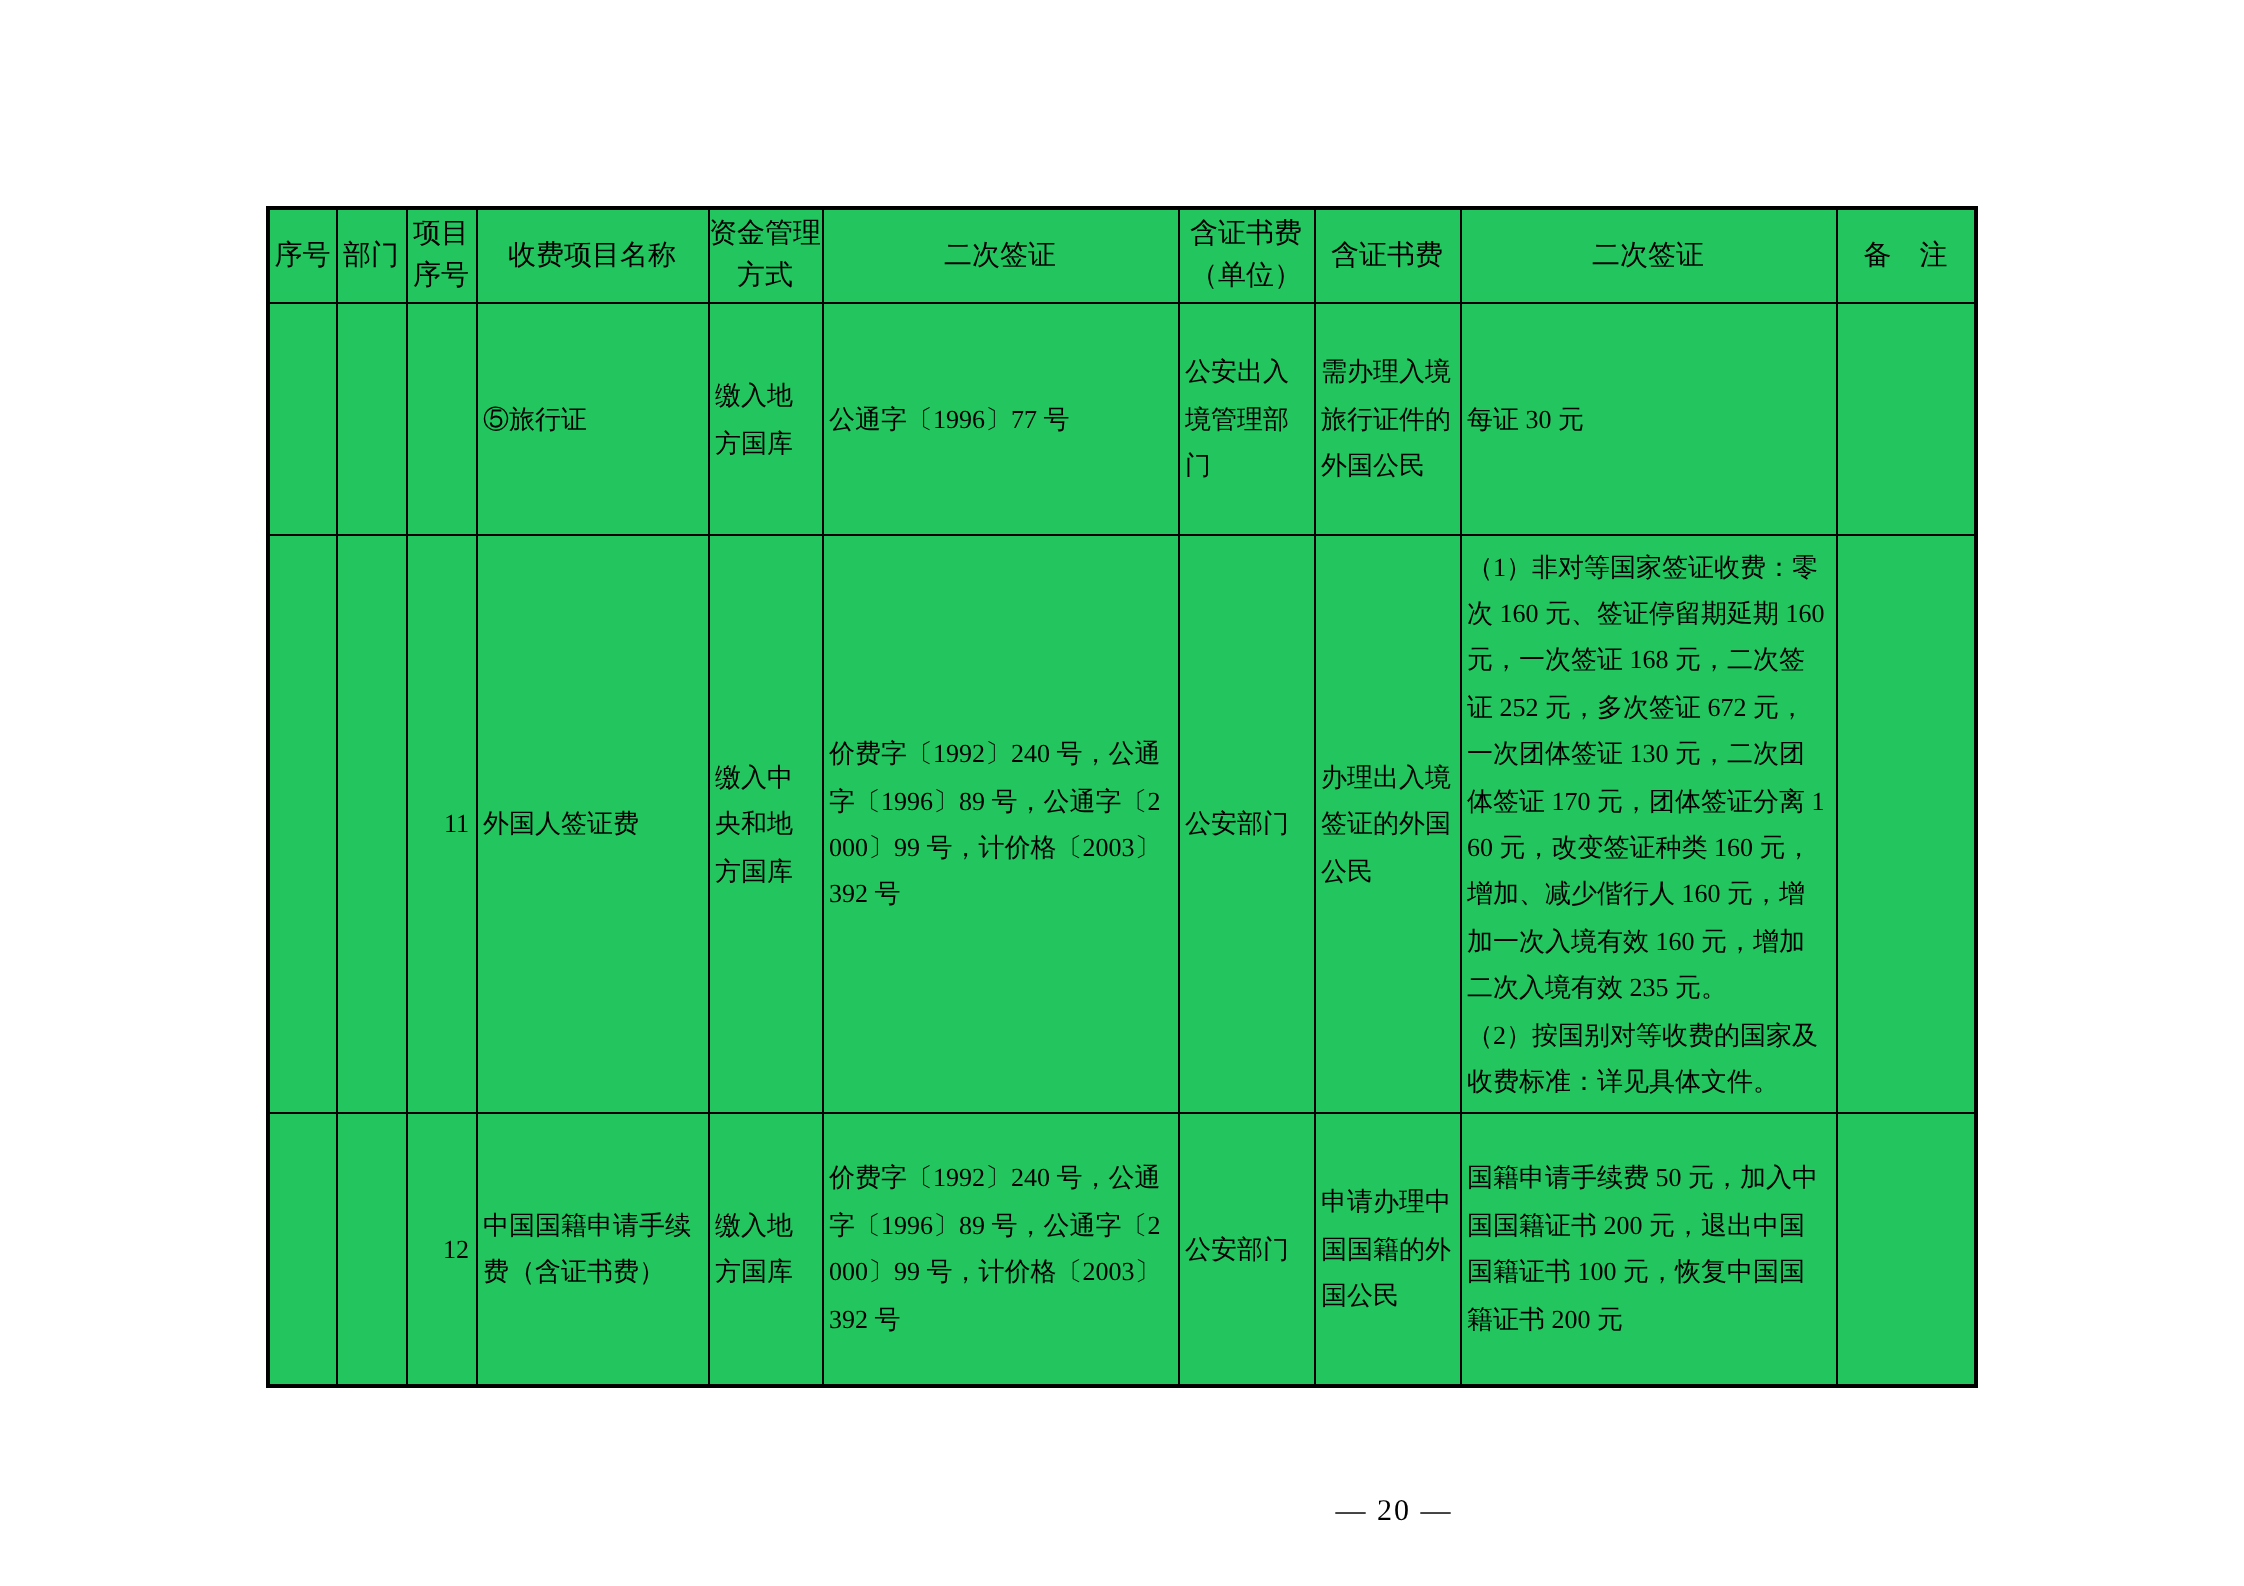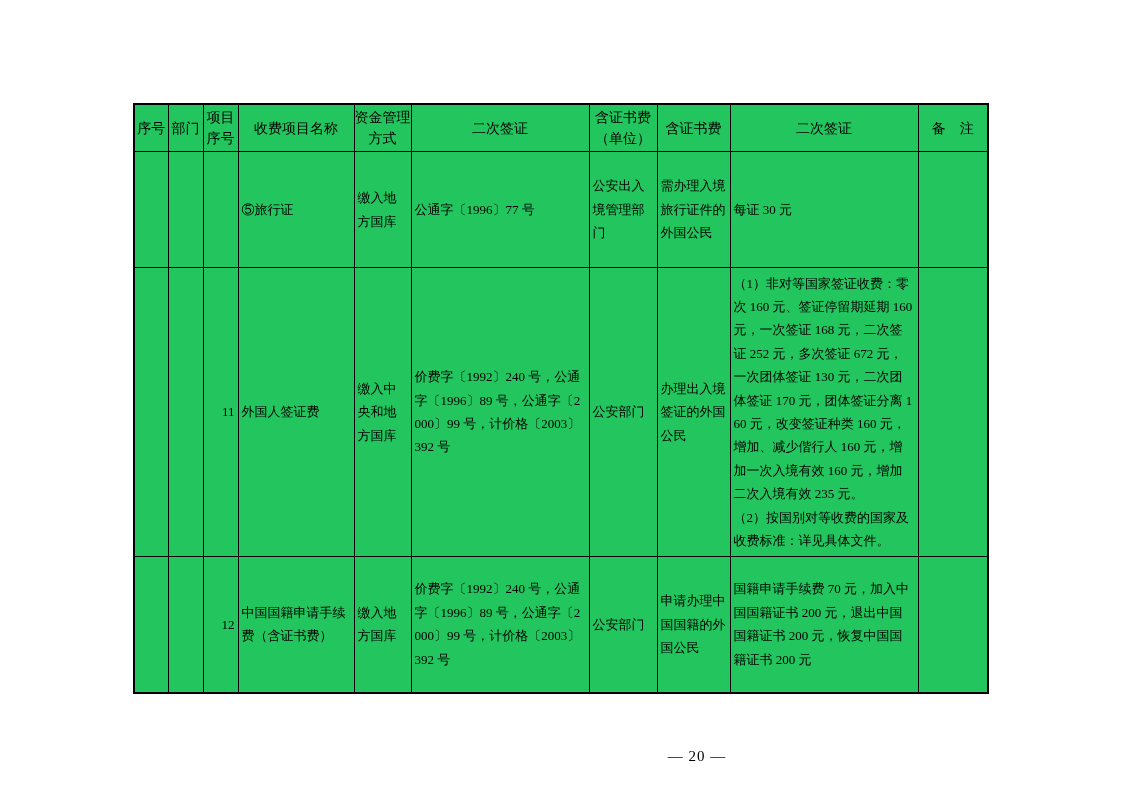--- a/index.html
+++ b/index.html
@@ -107,21 +107,21 @@
 
     <tr class="r3">
       <td class="tc"></td>
       <td class="tc"></td>
       <td class="tc">12</td>
       <td class="tl">中国国籍申请手续费（含证书费）</td>
       <td class="tl pad-narrow">缴入地方国库</td>
       <td class="tl">价费字〔1992〕240 号，公通字〔1996〕89 号，公通字〔2000〕99 号，计价格〔2003〕392 号</td>
       <td class="tl pad-narrow">公安部门</td>
       <td class="tl pad-narrow">申请办理中国国籍的外国公民</td>
-      <td class="tl">国籍申请手续费 70 元，加入中国国籍证书 200 元，退出中国国籍证书 200 元，恢复中国国籍证书 200 元</td>
+      <td class="tl">国籍申请手续费 50 元，加入中国国籍证书 200 元，退出中国国籍证书 100 元，恢复中国国籍证书 200 元</td>
       <td class="tl"></td>
     </tr>
   </tbody>
     </table>
 
   <div class="page-number">— 20 —</div>
 
 </div>
 
 </body></html>

